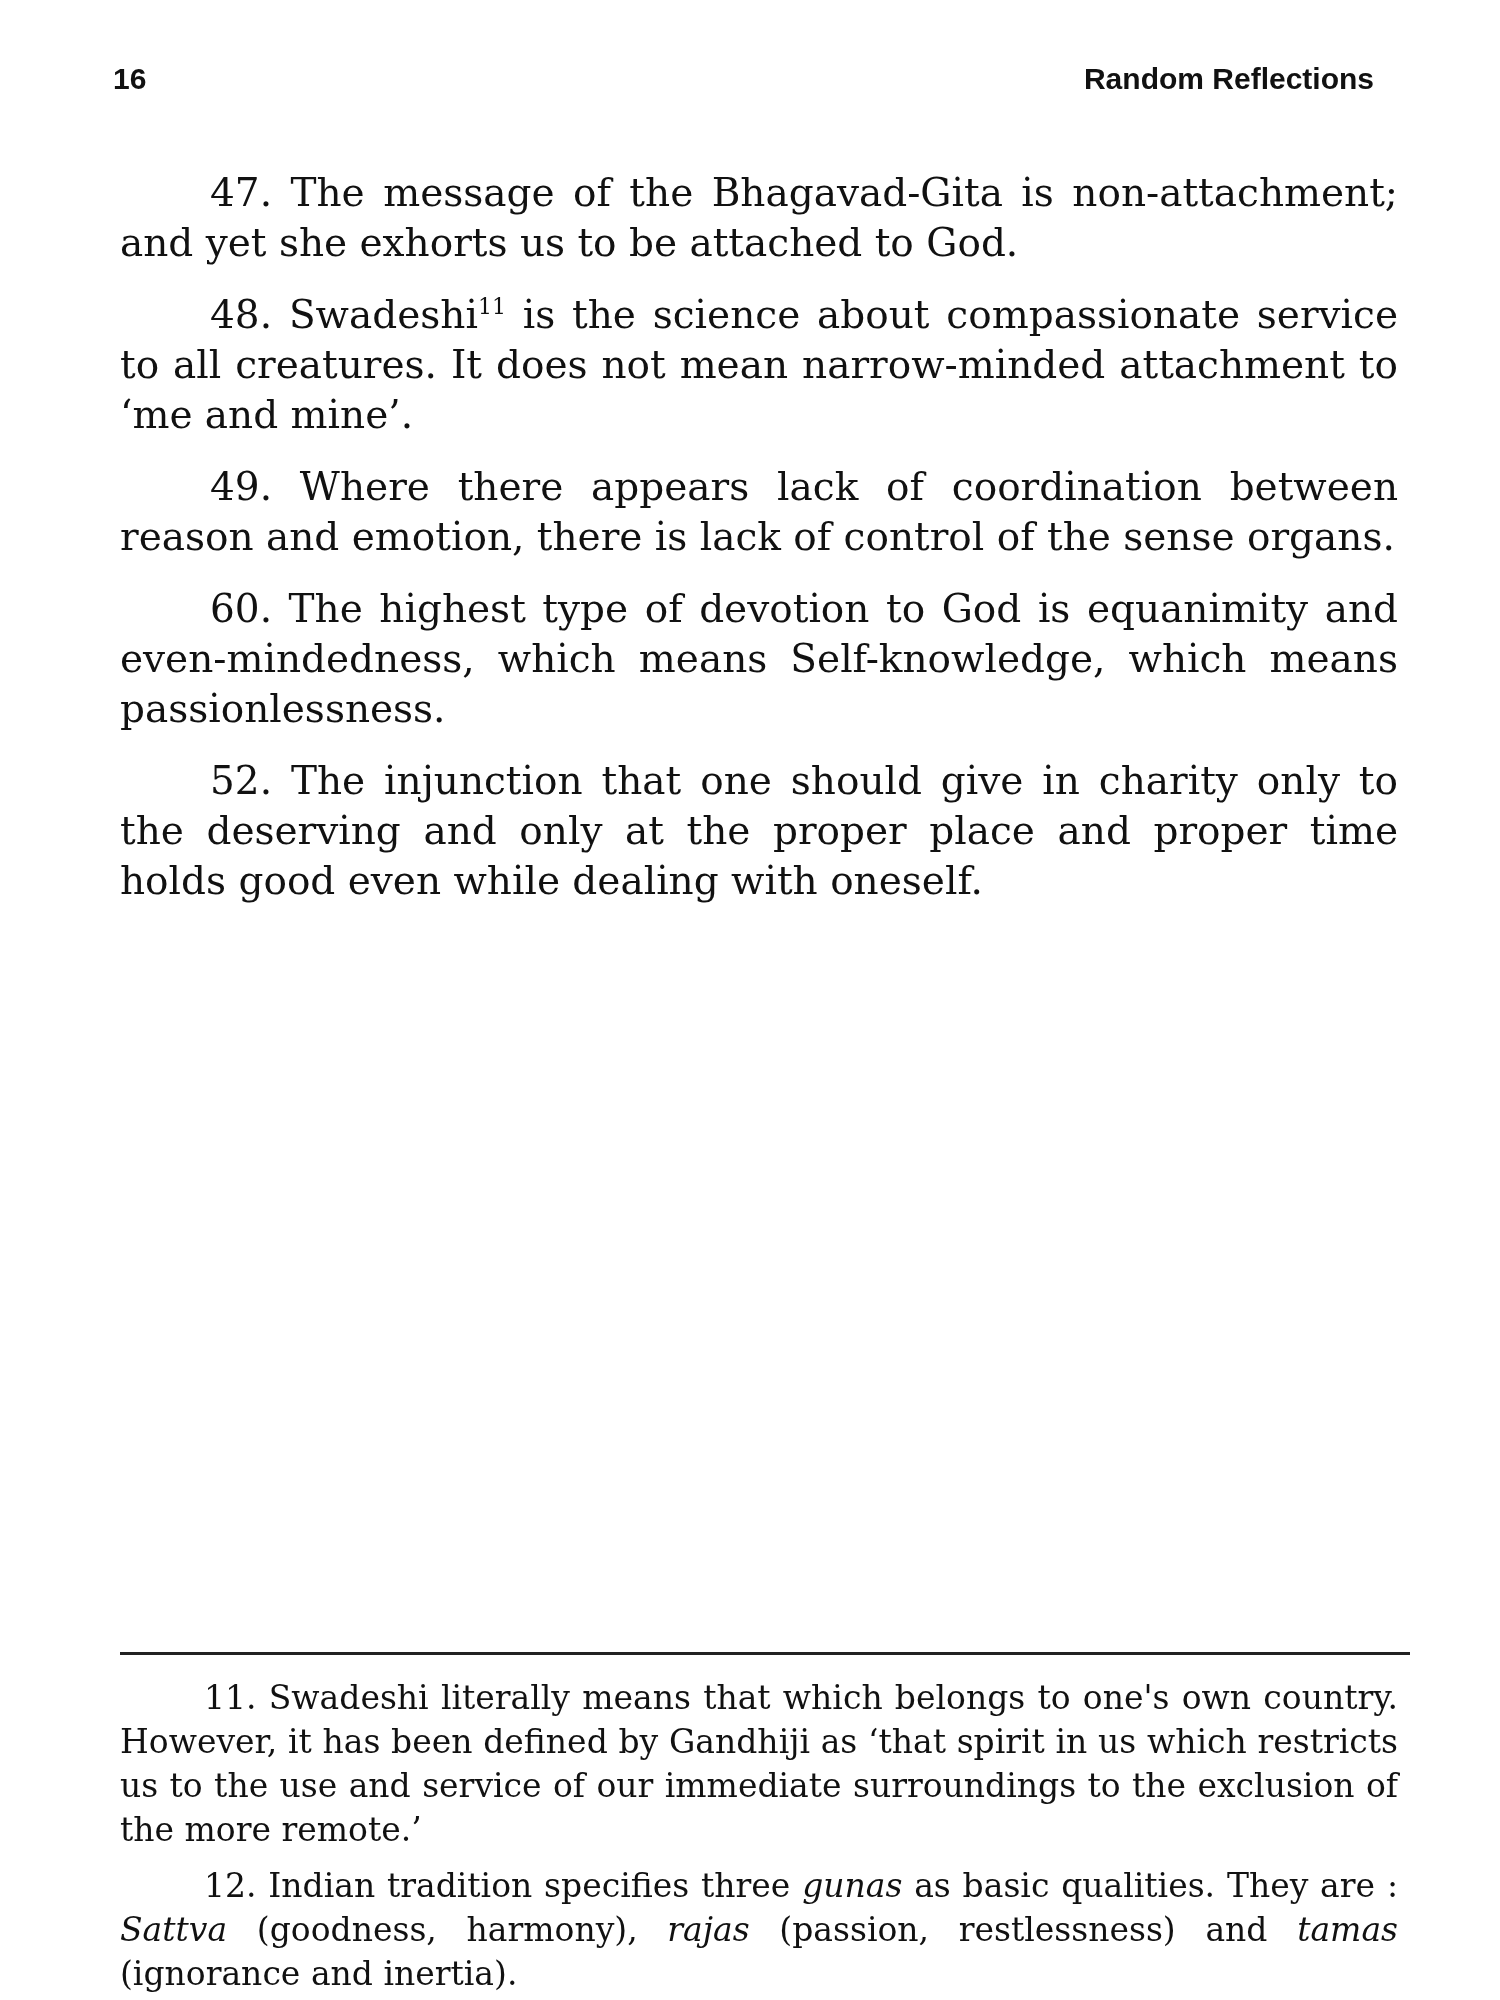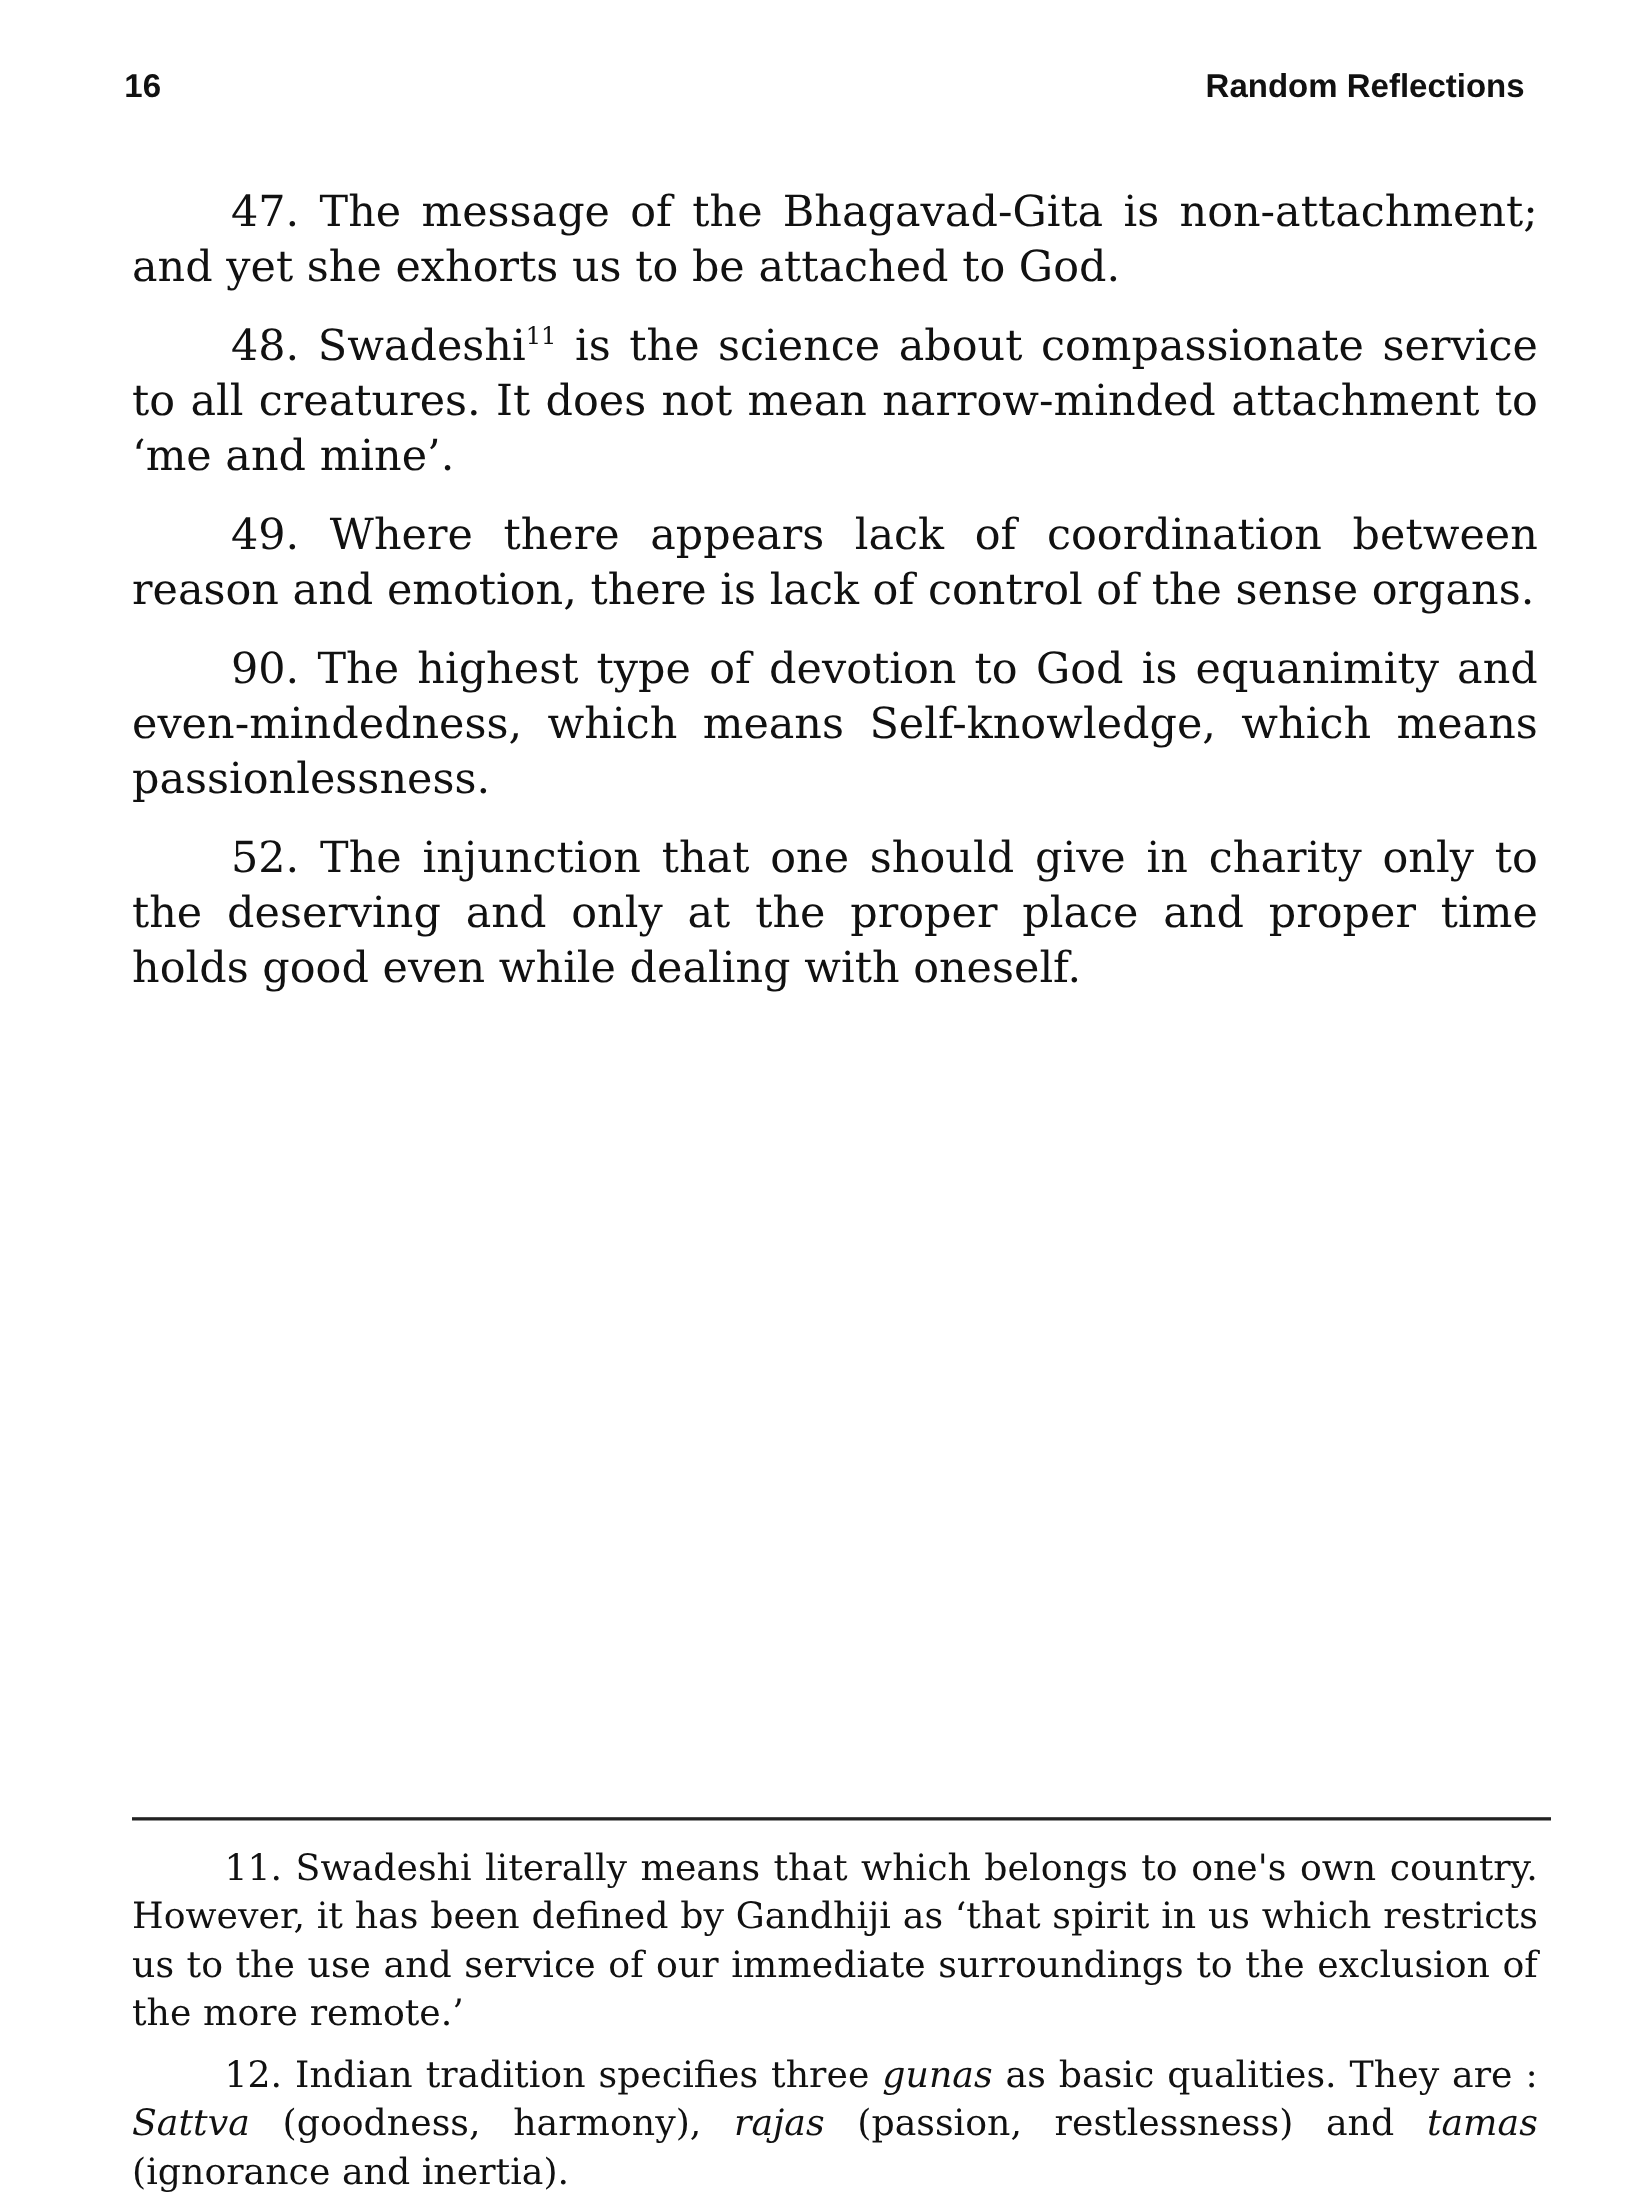--- a/index.html
+++ b/index.html
@@ -1,20 +1,20 @@
 <!DOCTYPE html>
 <html><head>
 <meta charset="utf-8">
 <style>
   html, body { margin: 0; padding: 0; background: #ffffff; }
   body { width: 1500px; height: 2000px; position: relative; overflow: hidden; color: #111; font-family: "DejaVu Serif", "Liberation Serif", serif; }
   .page { position: absolute; left: 0; top: 0; width: 1500px; height: 1656px; }
   .header { position: absolute; left: 113px; right: 110px; top: 62px; height: 40px; font-family: "Liberation Sans", sans-serif; font-weight: bold; font-size: 30px; }
   .header .num { position: absolute; left: 0; top: 0; }
-  .header .title { position: absolute; right: 4px; top: 0; }
+  .header .title { position: absolute; right: 16px; top: 0; }
   .body-text { position: absolute; left: 120px; width: 1278px; top: 168px; font-size: 39px; line-height: 50px; text-align: justify; }
   .para { margin: 0 0 22px 0; text-indent: 90px; }
   sup { font-size: 22px; vertical-align: super; line-height: 0; margin-top: 12px; }
   .rule { position: absolute; left: 120px; width: 1290px; top: 1652px; height: 3px; background: #222; }
   .footnotes { position: absolute; left: 120px; width: 1278px; top: 1676px; font-size: 33px; line-height: 44px; text-align: justify; }
   .fn { margin: 0 0 12px 0; text-indent: 84px; }
   i { font-style: italic; }
 </style>
 </head>
 <body>
@@ -22,21 +22,21 @@
 <div class="page">
   <div class="header">
     <span class="num">16</span>
     <span class="title">Random Reflections</span>
   </div>
 
   <div class="body-text">
     <p class="para"><span>47.</span> <span>The message of the Bhagavad-Gita is non-attachment; and yet she exhorts us to be attached to God.</span></p>
     <p class="para"><span>48.</span> <span>Swadeshi</span><sup>11</sup><span> is the science about compassionate service to all creatures. It does not mean narrow-minded attachment to ‘me and mine’.</span></p>
     <p class="para"><span>49.</span> <span>Where there appears lack of coordination between reason and emotion, there is lack of control of the sense organs.</span></p>
-    <p class="para"><span>90.</span> <span>The highest type of devotion to God is equanimity and even-mindedness, which means Self-knowledge, which means passionlessness.</span></p>
+    <p class="para"><span>60.</span> <span>The highest type of devotion to God is equanimity and even-mindedness, which means Self-knowledge, which means passionlessness.</span></p>
     <p class="para"><span>52.</span> <span>The injunction that one should give in charity only to the deserving and only at the proper place and proper time holds good even while dealing with oneself.</span></p>
   </div>
 
   <div class="rule"></div>
 
   <div class="footnotes">
     <p class="fn"><span>11.</span> <span>Swadeshi literally means that which belongs to one's own country. However, it has been defined by Gandhiji as ‘that spirit in us which restricts us to the use and service of our immediate surroundings to the exclusion of the more remote.’</span></p>
     <p class="fn"><span>12.</span> <span>Indian tradition specifies three </span><i>gunas</i><span> as basic qualities. They are : </span><i>Sattva</i><span> (goodness, harmony), </span><i>rajas</i><span> (passion, restlessness) and </span><i>tamas</i><span> (ignorance and inertia).</span></p>
   </div>
 </div>

